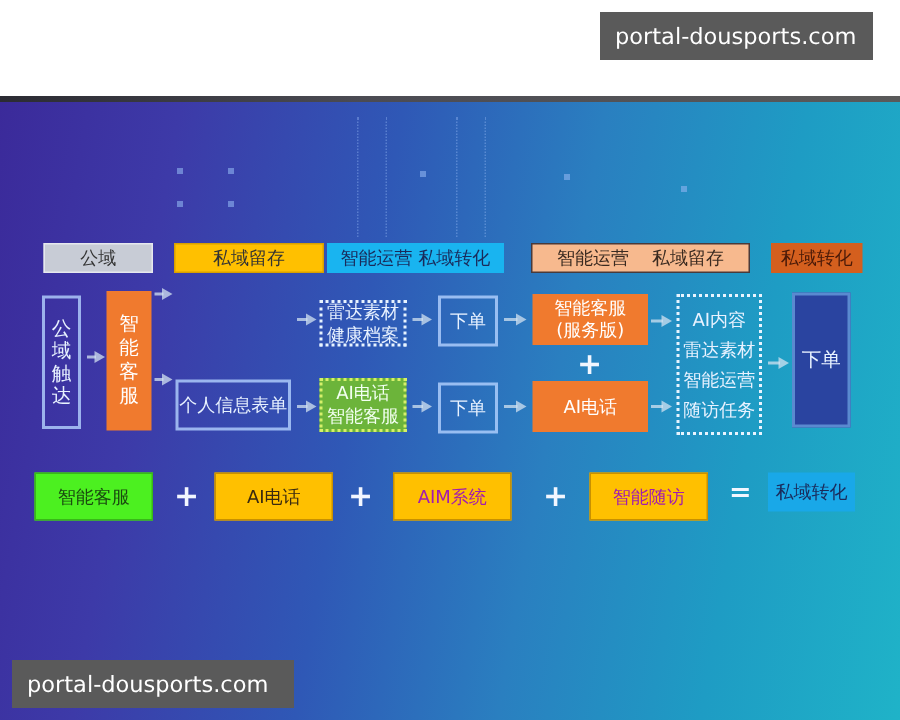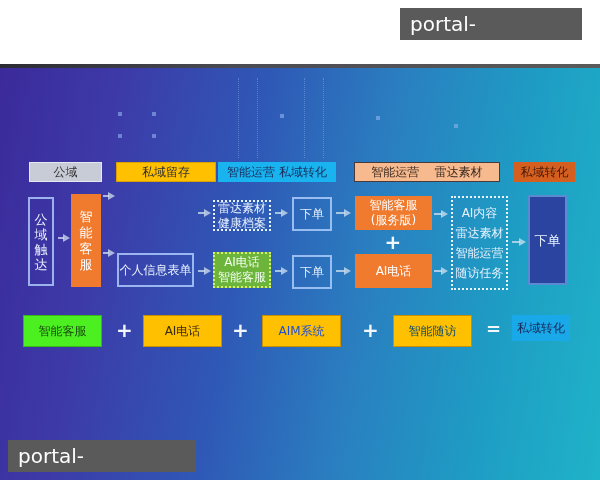--- a/index.html
+++ b/index.html
@@ -1,18 +1,18 @@
 <!DOCTYPE html>
 <html><head>
 <meta charset="utf-8">
 <style>
   html, body { margin:0; padding:0; }
   body { width:600px; height:480px; background:#ffffff; position:relative; overflow:hidden;
          font-family: "DejaVu Sans", sans-serif; }
-  .wm { position:absolute; background:#5a5a5a; color:#ffffff; font-size:20px;
+  .wm { position:absolute; background:#5a5a5a; color:#ffffff; font-size:15px;
         font-family: "DejaVu Sans", sans-serif; padding:0 10px; line-height:32px; height:32px; }
   #wm-top { left:400px; top:8px; width:162px; }
   #wm-bottom { left:8px; top:440px; width:168px; }
   .panel { position:absolute; left:0; top:64px; width:600px; height:424px;
            background: linear-gradient(100deg, #3b2a9a 0%, #3d3aa8 18%, #2f58b6 40%, #2a7fc0 60%, #1e9cc4 80%, #1fb3c8 100%); overflow:hidden; }
   .panel-top-bar { position:absolute; left:0; top:0; width:600px; height:4px;
            background: linear-gradient(90deg,#2b2b33,#4b4b53 40%,#5a5a5a 100%); }
   .deco-dot { position:absolute; width:4px; height:4px; background:#8fb4f0; opacity:.6; }
   .deco-col { position:absolute; width:18px; border-left:1px dotted rgba(170,200,255,.35); border-right:1px dotted rgba(170,200,255,.35); }
   .box { position:absolute; display:flex; align-items:center; justify-content:center; text-align:center;
@@ -44,21 +44,21 @@
   <div class="deco-dot" style="left:152px;top:70px"></div>
   <div class="deco-dot" style="left:280px;top:50px"></div>
   <div class="deco-dot" style="left:376px;top:52px"></div>
   <div class="deco-dot" style="left:454px;top:60px"></div>
   <div class="deco-col" style="left:238px;top:14px;height:80px"></div>
   <div class="deco-col" style="left:304px;top:14px;height:80px"></div>
 
   <div class="box hdr" style="left:29px;top:98px;width:73px;background:#c8ccd6;color:#333;border:1px solid #e6e8ee">公域</div>
   <div class="box hdr" style="left:116px;top:98px;width:100px;background:#ffc000;color:#333;border:1px solid #d8a000">私域留存</div>
   <div class="box hdr" style="left:218px;top:98px;width:118px;background:#19b4f0;color:#1a2a5a">智能运营  私域转化</div>
-  <div class="box hdr" style="left:354px;top:98px;width:146px;background:#f7b98e;color:#3a2a20;border:1px solid #4a3a3a;white-space:pre">智能运营    雷达素材</div>
+  <div class="box hdr" style="left:354px;top:98px;width:146px;background:#f7b98e;color:#3a2a20;border:1px solid #4a3a3a;white-space:pre">智能运营    私域留存</div>
   <div class="box hdr" style="left:514px;top:98px;width:61px;background:#d45f1e;color:#4a1a08">私域转化</div>
 
   <div class="box outline vert" style="left:28px;top:133px;width:26px;height:89px;white-space:pre;line-height:15px;font-size:13px">公
 域
 触
 达</div>
   <div class="arrow" style="left:58px;top:170px;width:12px"></div>
   <div class="box orange vert" style="left:71px;top:130px;width:30px;height:93px;white-space:pre;line-height:16px;font-size:13px;color:#fff">智
 能
 客
@@ -108,21 +108,21 @@
   </div>
 
   <div class="arrow" style="left:512px;top:174px;width:14px"></div>
 
   <div class="box" style="left:528px;top:131px;width:39px;height:90px;background:#2a44a0;border:2px solid #5a8ad0;color:#e8f2ff;font-size:13px">下单</div>
 
   <div class="box" style="left:23px;top:251px;width:79px;height:32px;background:#4cf020;color:#1a4a10;border:1px solid #38b818">智能客服</div>
   <div class="plus" style="left:116px;top:256px;width:16px">+</div>
   <div class="box" style="left:143px;top:251px;width:79px;height:32px;background:#ffc000;color:#3a2a10;border:1px solid #c89000">AI电话</div>
   <div class="plus" style="left:232px;top:256px;width:16px">+</div>
-  <div class="box" style="left:262px;top:251px;width:79px;height:32px;background:#ffc000;color:#1d4ed8;border:1px solid #c89000">AIM系统</div>
+  <div class="box" style="left:262px;top:251px;width:79px;height:32px;background:#ffc000;color:#a21caf;border:1px solid #c89000">AIM系统</div>
   <div class="plus" style="left:362px;top:256px;width:16px">+</div>
-  <div class="box" style="left:393px;top:251px;width:79px;height:32px;background:#ffc000;color:#0c4a6e;border:1px solid #c89000">智能随访</div>
+  <div class="box" style="left:393px;top:251px;width:79px;height:32px;background:#ffc000;color:#a21caf;border:1px solid #c89000">智能随访</div>
   <div class="eq" style="left:486px;top:256px;width:14px">=</div>
   <div class="box" style="left:512px;top:251px;width:58px;height:26px;background:#19a8e8;color:#1a2a5a">私域转化</div>
 
 </div>
 
 <div class="wm" id="wm-bottom">portal-dousports.com</div>
 
 </body></html>

